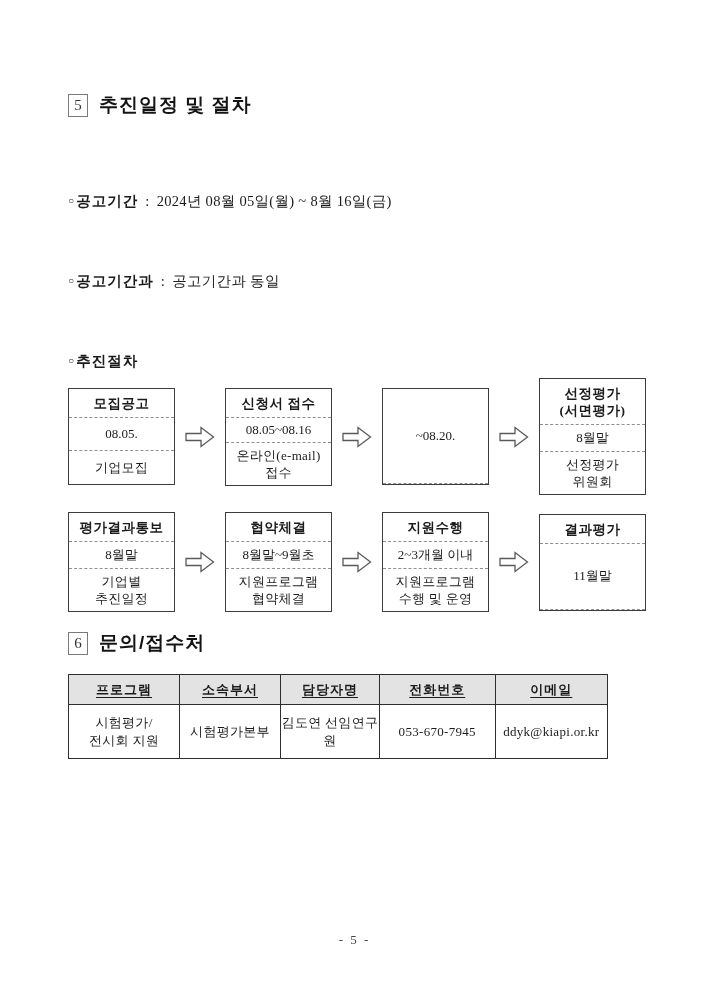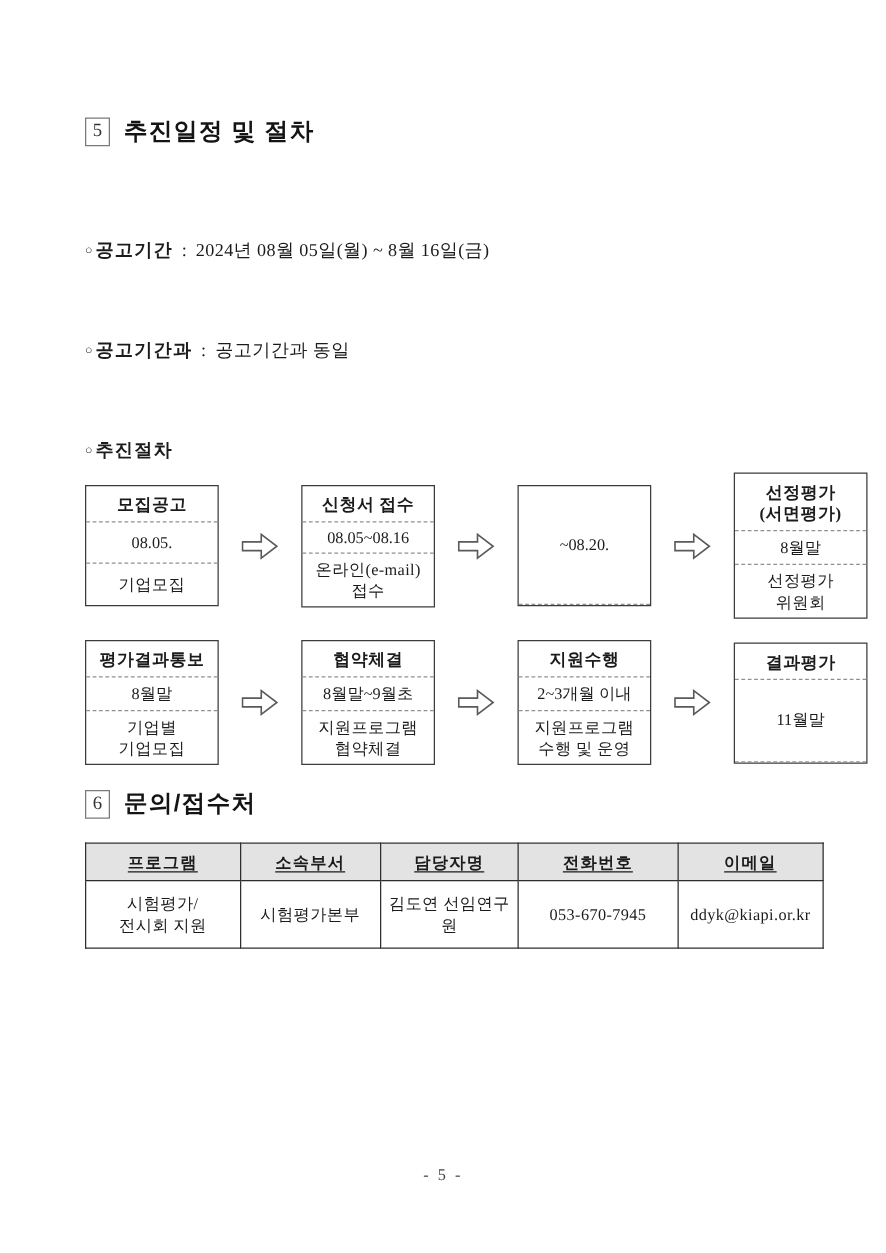--- a/index.html
+++ b/index.html
@@ -39,21 +39,21 @@
     letter-spacing:0.3px;
   }
   .bullet-icon { font-weight:bold; font-size:10px; margin-right:2px; position:relative; top:-2px; }
   .bullet-label { font-weight:bold; letter-spacing:1px;margin-top:48px; }
   .bullet-colon { margin:0 7px; }
   #bullet-3 { margin-bottom:4px; }
 
   
   .fc-row {
     display:flex; align-items:center;
-    width:626px; margin-bottom:17px;
+    width:578px; margin-bottom:17px;
   }
   .fc-row:last-of-type { margin-bottom:0; }
   .fc-box {
     width:107px; min-height:97px;
     border:1.3px solid #3c3c3c;
     display:flex; flex-direction:column;
     text-align:center; background:#fff;
   }
   .fc-head {
     font-weight:bold; font-size:13.5px; line-height:17px;
@@ -72,21 +72,21 @@
     font-size:13px; line-height:17px; padding:4px 1px;
     white-space:pre-line; letter-spacing:0.3px;
   }
   .fc-arrow {
     flex:1; display:flex; align-items:center; justify-content:center;
   }
 
   
   .contact-table {
     border-collapse:collapse;
-    width:591px;
+    width:540px;
     font-size:13px;
   }
   .contact-table th, .contact-table td {
     border:1.2px solid #2e2e2e;
     text-align:center; vertical-align:middle;
   }
   .contact-table th {
     background:#e3e3e3;
     font-weight:bold;
     text-decoration:underline;
@@ -169,21 +169,21 @@
         <div class="fc-bot">선정평가
 위원회</div>
       </div>
     </div>
 
     <div class="fc-row">
       <div class="fc-box">
         <div class="fc-head">평가결과통보</div>
         <div class="fc-mid">8월말</div>
         <div class="fc-bot">기업별
-기업모집</div>
+추진일정</div>
       </div>
       <div class="fc-arrow">
         <svg width="30" height="22" viewBox="0 0 30 22">
             <path d="M1 7.5 H16 V1.5 L28.5 11 L16 20.5 V14.5 H1 Z" fill="#ffffff" stroke="#5a5a5a" stroke-width="1.3"></path>
           </svg>
       </div>
       <div class="fc-box">
         <div class="fc-head">협약체결</div>
         <div class="fc-mid">8월말~9월초</div>
         <div class="fc-bot">지원프로그램

